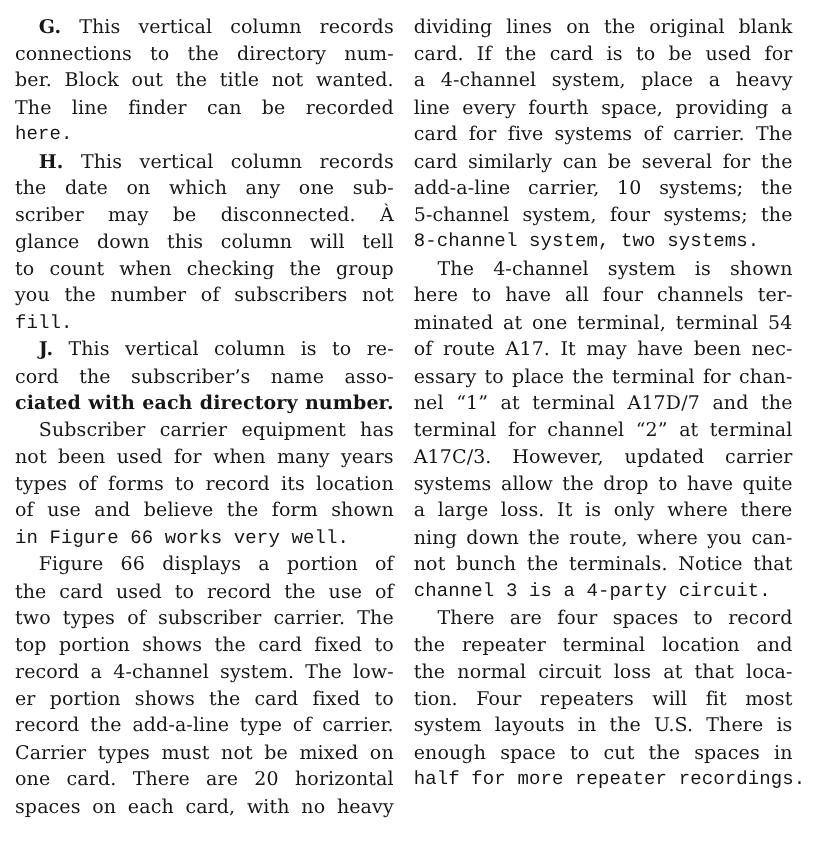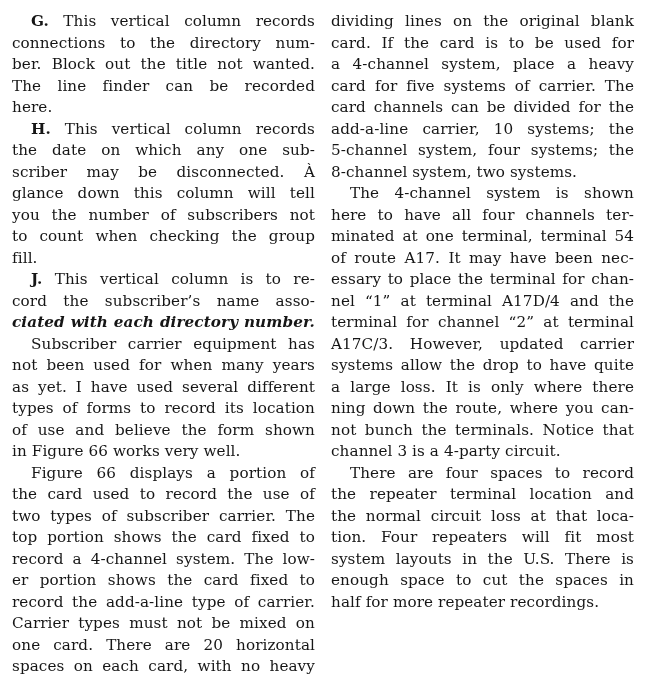--- a/index.html
+++ b/index.html
@@ -34,30 +34,30 @@
     height: 21.5px;
     line-height: 21.5px;
     font-size: 15.2px;
     white-space: nowrap;
     text-align: justify;
     text-align-last: justify;
     letter-spacing: 0.1px;
   }
   .line.last {
     text-align-last: left;
+    font-family: Liberation Mono, monospace;
   }
   .line.indent {
     padding-left: 19px;
   }
   .label {
     font-weight: bold;
   }
   .bold {
     font-weight: bold;
-    font-style: italic;
   }
 </style>
 </head>
 <body>
 
 <div class="page">
 
   <div class="col left">
 
     <div>
@@ -66,35 +66,34 @@
       <span class="line">ber. Block out the title not wanted.</span>
       <span class="line">The line finder can be recorded</span>
       <span class="line last">here.</span>
     </div>
 
     <div>
       <span class="line indent"><span class="label">H.</span><span> This vertical column records</span></span>
       <span class="line">the date on which any one sub-</span>
       <span class="line">scriber may be disconnected. À</span>
       <span class="line">glance down this column will tell</span>
+      <span class="line">to count when checking the group</span>
       <span class="line">you the number of subscribers not</span>
-      <span class="line">to count when checking the group</span>
       <span class="line last">fill.</span>
     </div>
 
     <div>
       <span class="line indent"><span class="label">J.</span><span> This vertical column is to re-</span></span>
       <span class="line">cord the subscriber’s name asso-</span>
       <span class="line bold">ciated with each directory number.</span>
     </div>
 
     <div>
       <span class="line indent">Subscriber carrier equipment has</span>
       <span class="line">not been used for when many years</span>
-      <span class="line">as yet. I have used several different</span>
       <span class="line">types of forms to record its location</span>
       <span class="line">of use and believe the form shown</span>
       <span class="line last">in Figure 66 works very well.</span>
     </div>
 
     <div>
       <span class="line indent">Figure 66 displays a portion of</span>
       <span class="line">the card used to record the use of</span>
       <span class="line">two types of subscriber carrier. The</span>
       <span class="line">top portion shows the card fixed to</span>
@@ -106,34 +105,35 @@
       <span class="line">spaces on each card, with no heavy</span>
     </div>
   </div>
 
   <div class="col right">
 
     <div>
       <span class="line">dividing lines on the original blank</span>
       <span class="line">card. If the card is to be used for</span>
       <span class="line">a 4-channel system, place a heavy</span>
+      <span class="line">line every fourth space, providing a</span>
       <span class="line">card for five systems of carrier. The</span>
-      <span class="line">card channels can be divided for the</span>
+      <span class="line">card similarly can be several for the</span>
       <span class="line">add-a-line carrier, 10 systems; the</span>
       <span class="line">5-channel system, four systems; the</span>
       <span class="line last">8-channel system, two systems.</span>
     </div>
 
     <div>
       <span class="line indent">The 4-channel system is shown</span>
       <span class="line">here to have all four channels ter-</span>
       <span class="line">minated at one terminal, terminal 54</span>
       <span class="line">of route A17. It may have been nec-</span>
       <span class="line">essary to place the terminal for chan-</span>
-      <span class="line">nel “1” at terminal A17D/4 and the</span>
+      <span class="line">nel “1” at terminal A17D/7 and the</span>
       <span class="line">terminal for channel “2” at terminal</span>
       <span class="line">A17C/3. However, updated carrier</span>
       <span class="line">systems allow the drop to have quite</span>
       <span class="line">a large loss. It is only where there</span>
       <span class="line">ning down the route, where you can-</span>
       <span class="line">not bunch the terminals. Notice that</span>
       <span class="line last">channel 3 is a 4-party circuit.</span>
     </div>
 
     <div>

